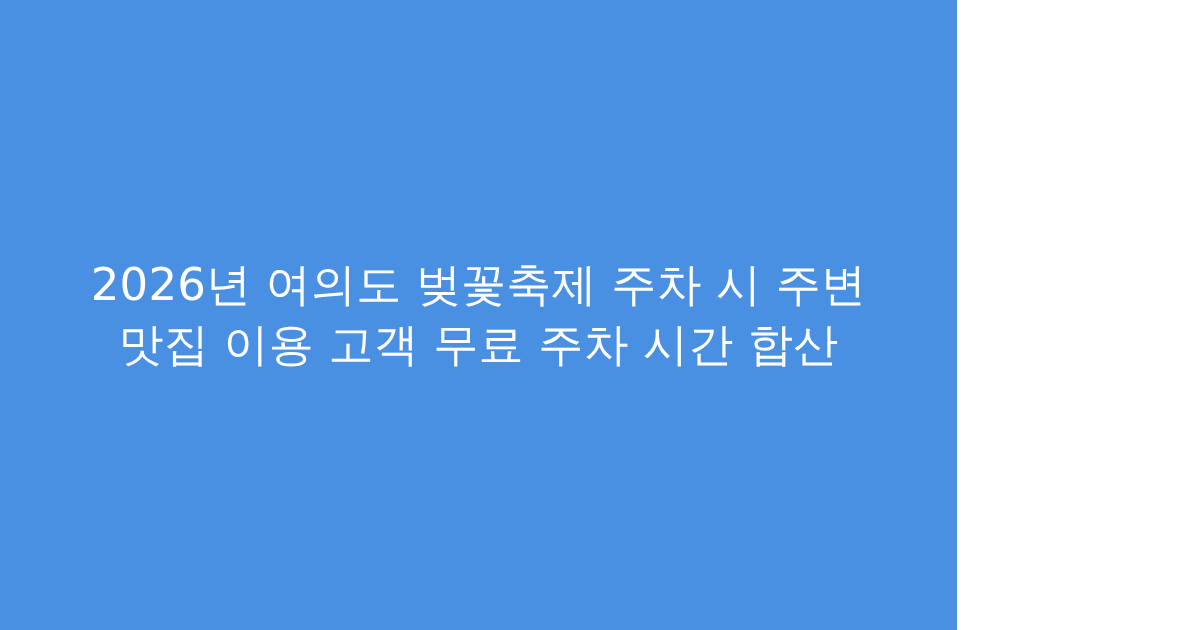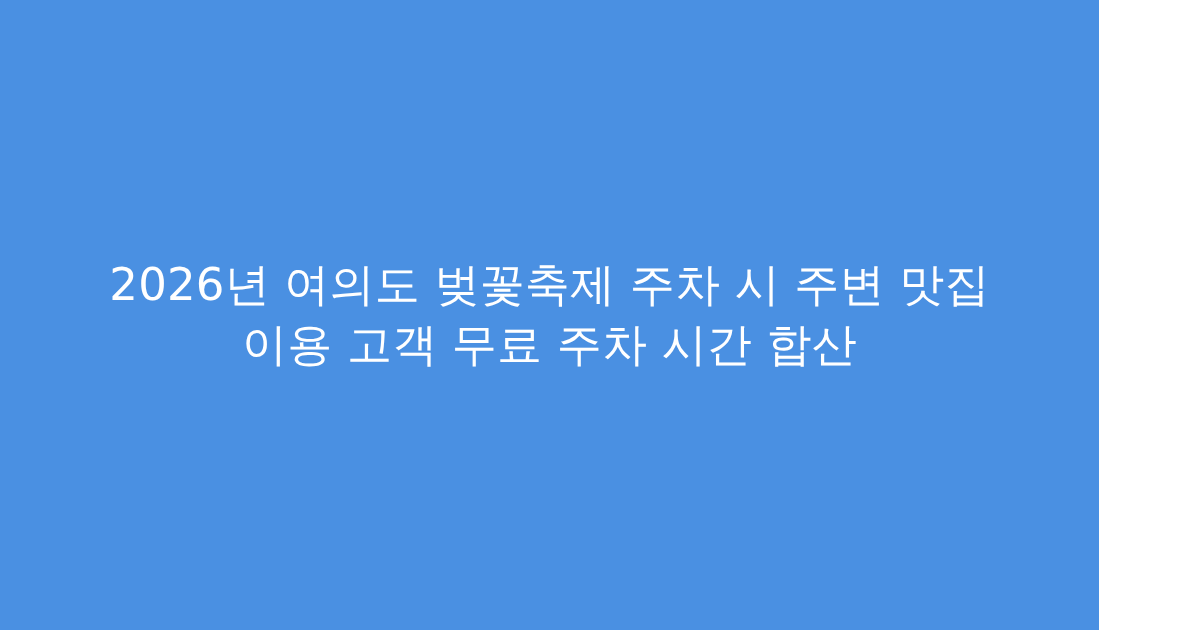--- a/index.html
+++ b/index.html
@@ -11,21 +11,21 @@
   body {
     width: 1200px;
     height: 630px;
     overflow: hidden;
     font-family: "Liberation Sans", "DejaVu Sans", sans-serif;
   }
 
   #og-card {
     position: relative;
     box-sizing: border-box;
-    width: 1099px;
+    width: 957px;
     height: 630px;
     display: flex;
     align-items: center;
     justify-content: center;
     background-color: #4a90e2;
     overflow: hidden;
   }
 
   #title-block {
     width: 1050px;

